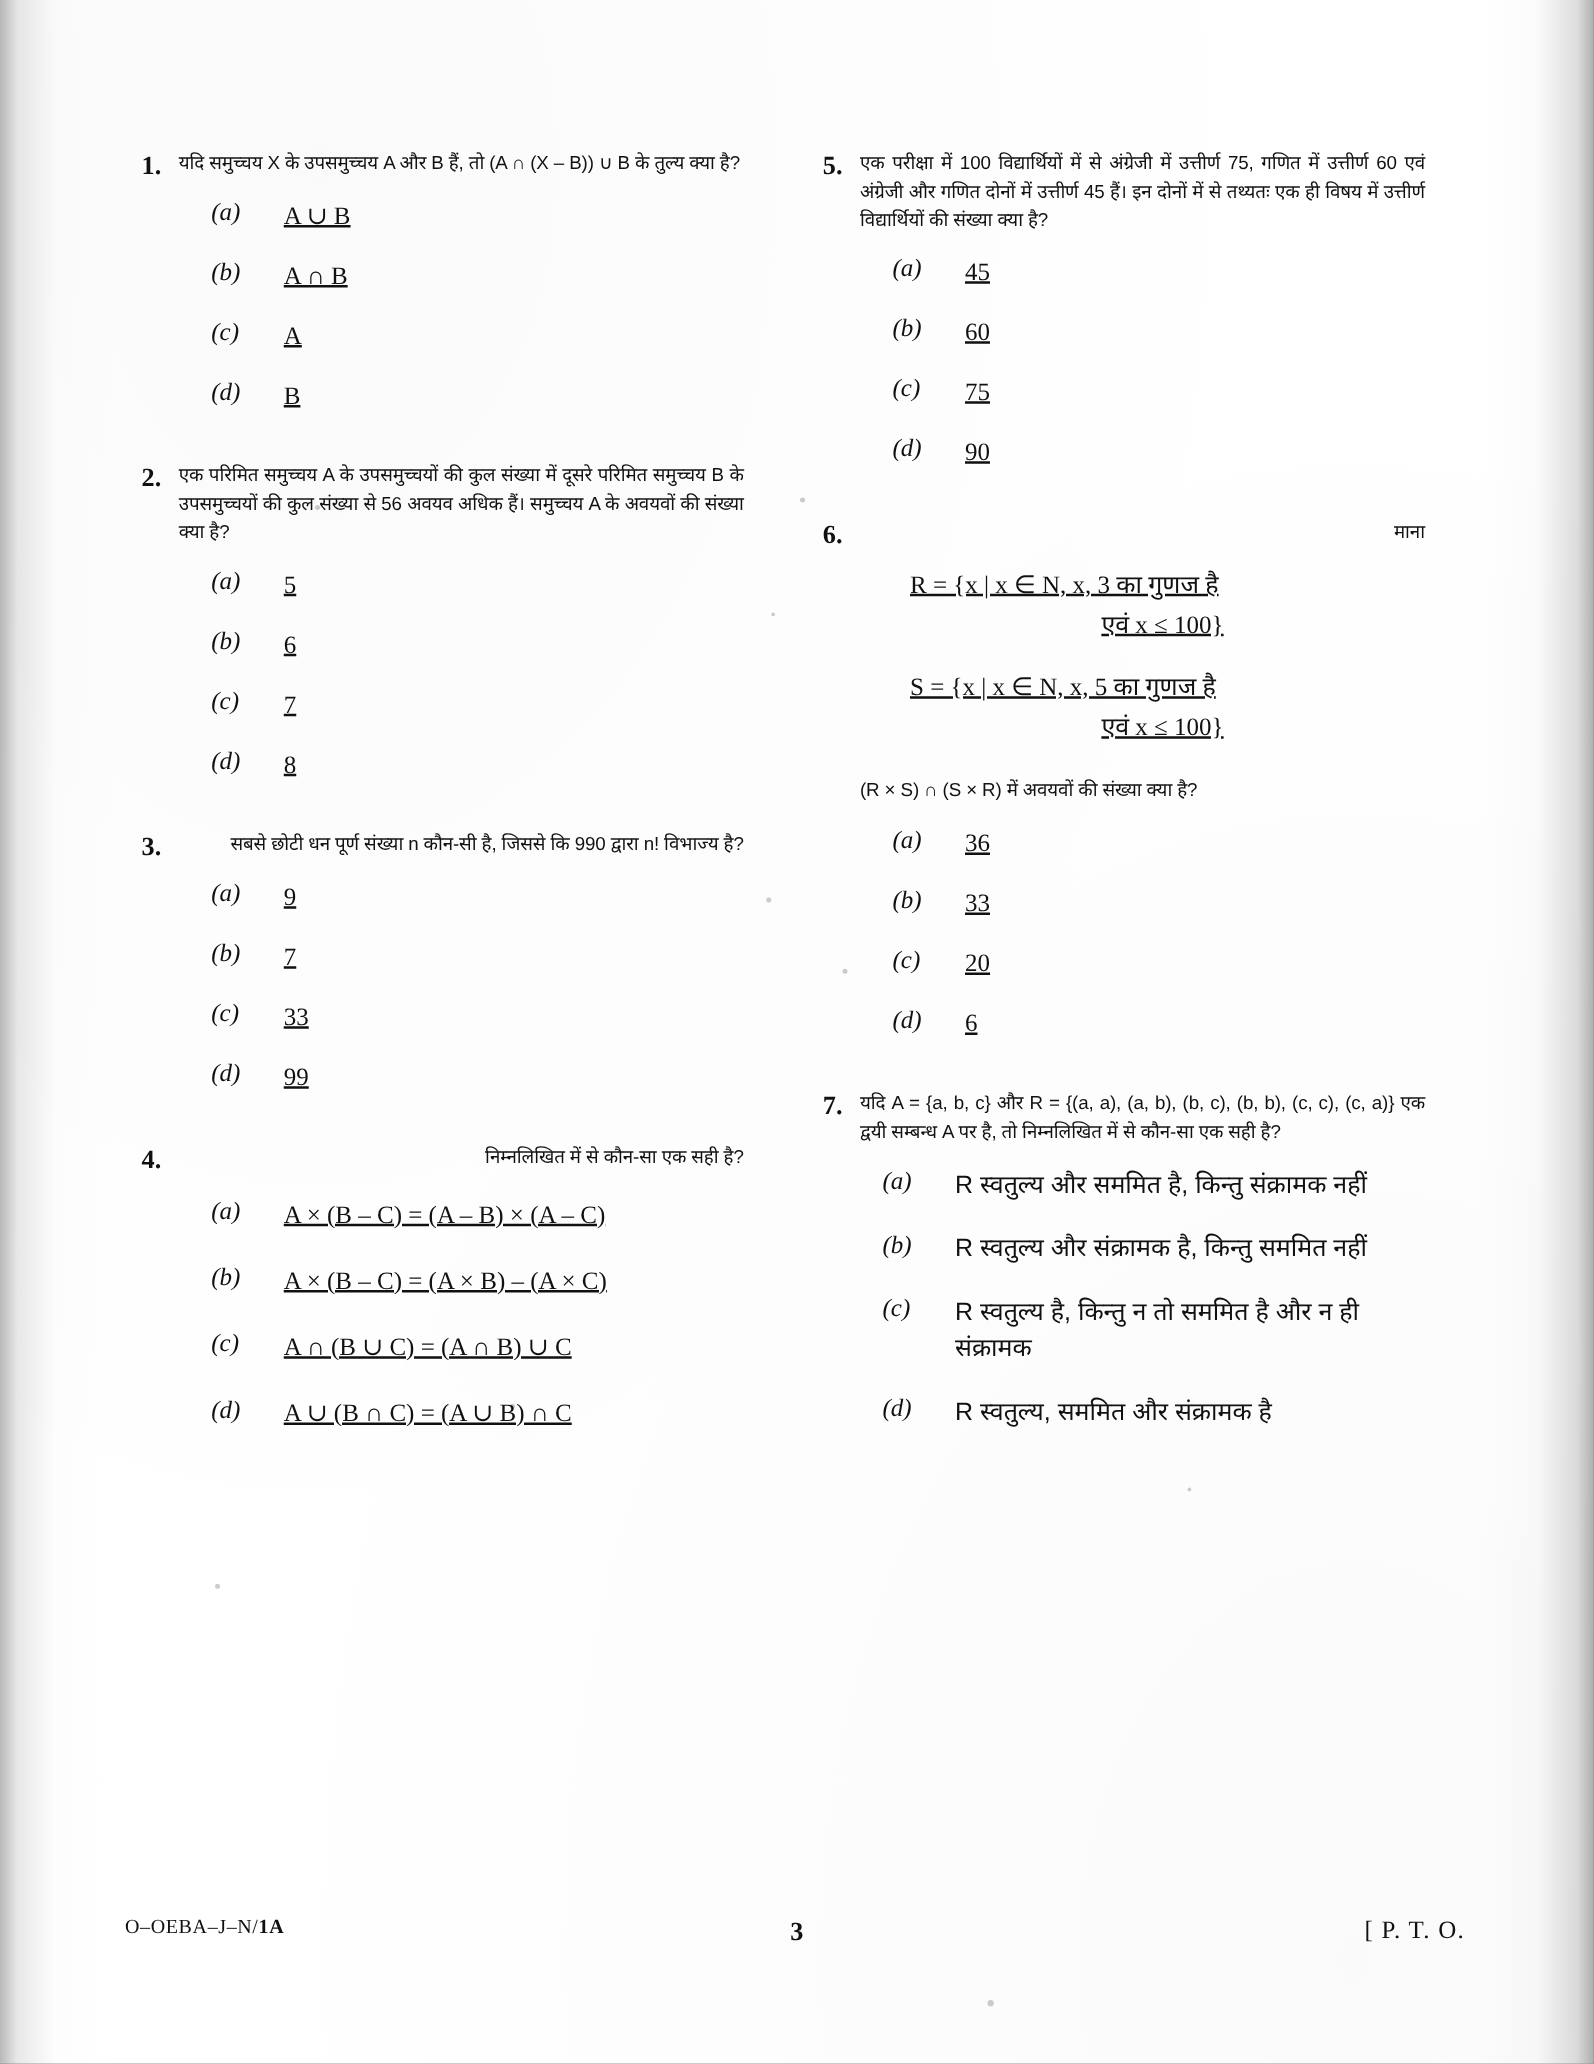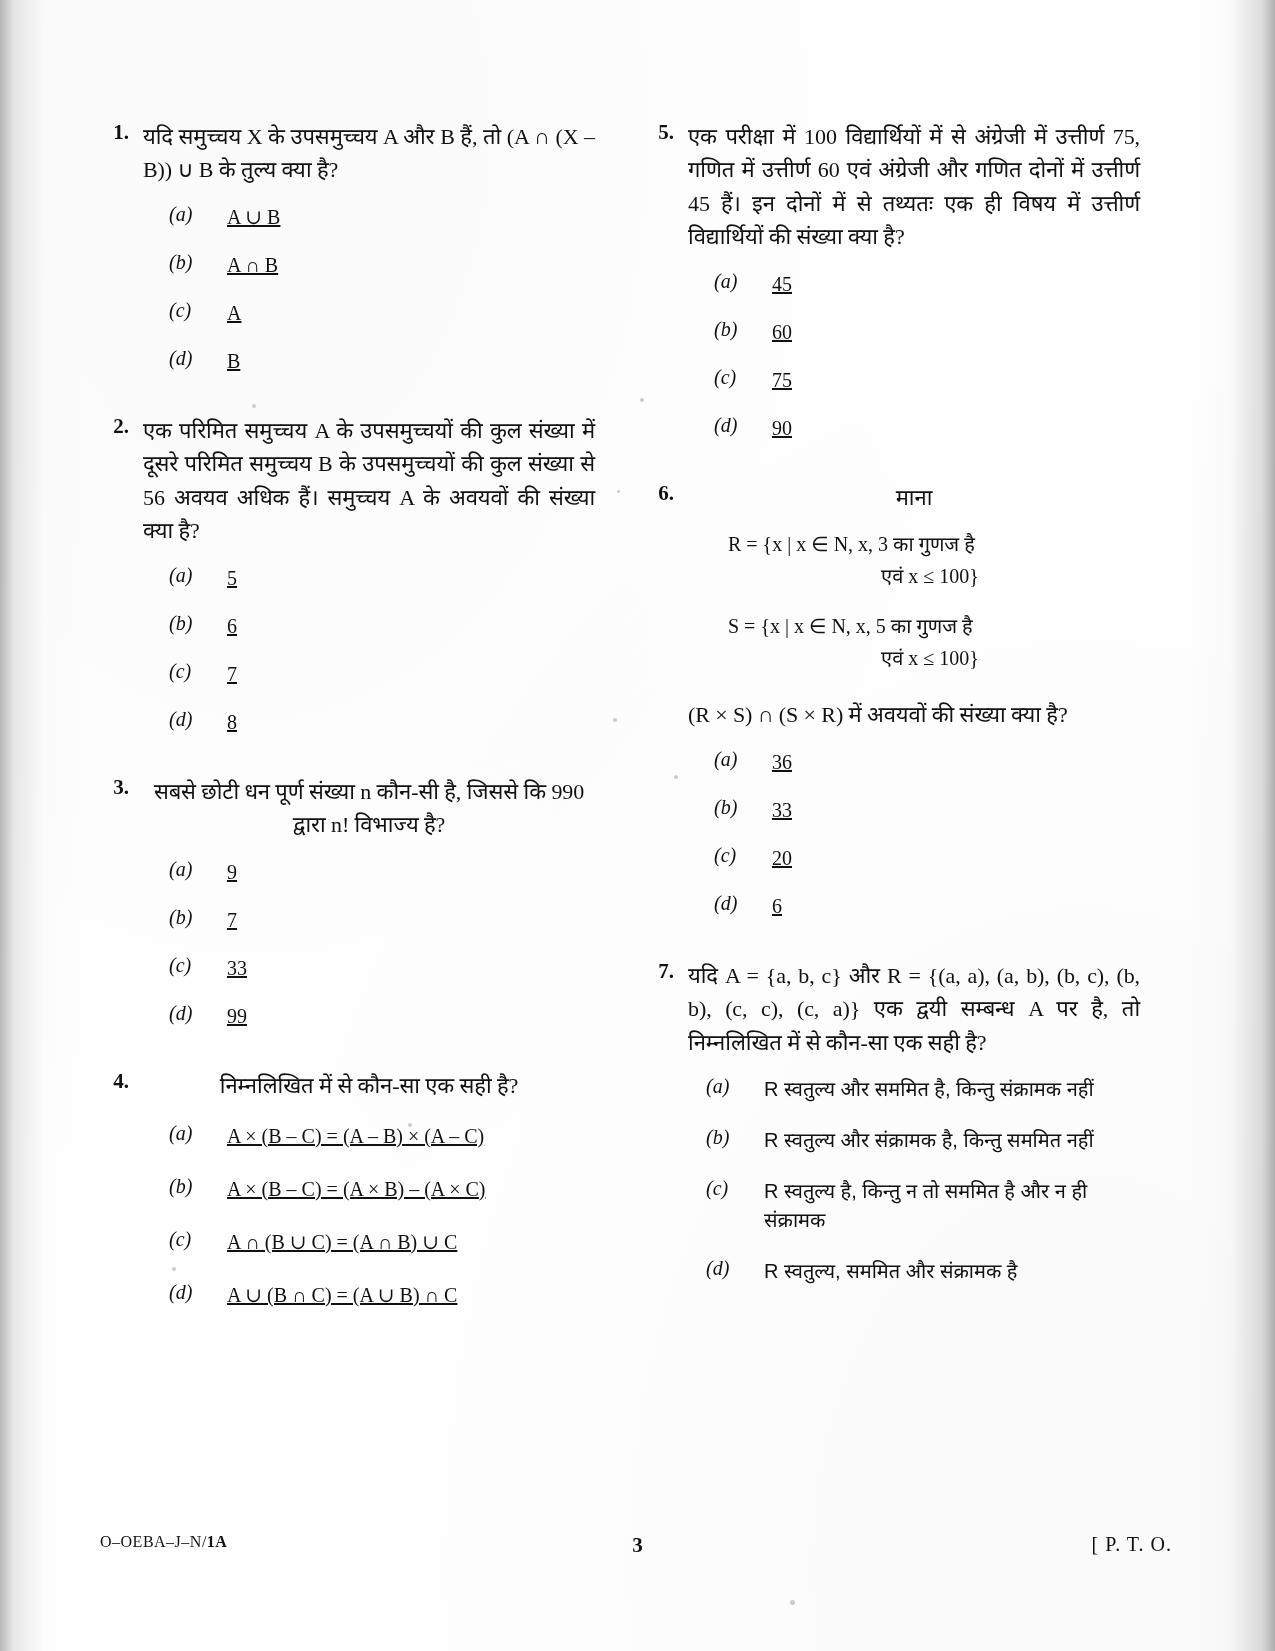--- a/index.html
+++ b/index.html
@@ -56,28 +56,28 @@
     text-align: right;
     font-weight: bold;
     font-size: 21px;
     color: #111;
     font-family: "Liberation Serif", serif;
   }
   .q-body {
     margin-left: 48px;
   }
   .q-text {
-    font-size: 22px;
+    font-size: 15px;
     line-height: 1.52;
     color: #111;
     text-align: justify;
-    font-family: Liberation Serif, serif;
+    font-family: Liberation Sans, sans-serif;
     letter-spacing: -0.1px;
   }
-  .q-text.nojust { text-align: center; }
+  .q-text.nojust { text-align: right; }
 
   .opts {
     margin-top: 16px;
     margin-left: 26px;
   }
   .opt {
     position: relative;
     min-height: 26px;
     margin-bottom: 19px;
     padding-left: 58px;
@@ -104,21 +104,21 @@
   }
 
   
   .math-block {
     margin: 14px 0 6px 40px;
     font-size: 20px;
     line-height: 1.6;
     color: #111;
     font-family: "Liberation Serif", serif;
   }
-  .math-line { white-space: nowrap; }
+  .math-line { white-space: nowrap; text-decoration: underline; }
   .math-cont {
     text-align: center;
     padding-right: 8px;
   }
 
   .footer {
     position: absolute;
     left: 95px;
     right: 95px;
     bottom: 88px;

